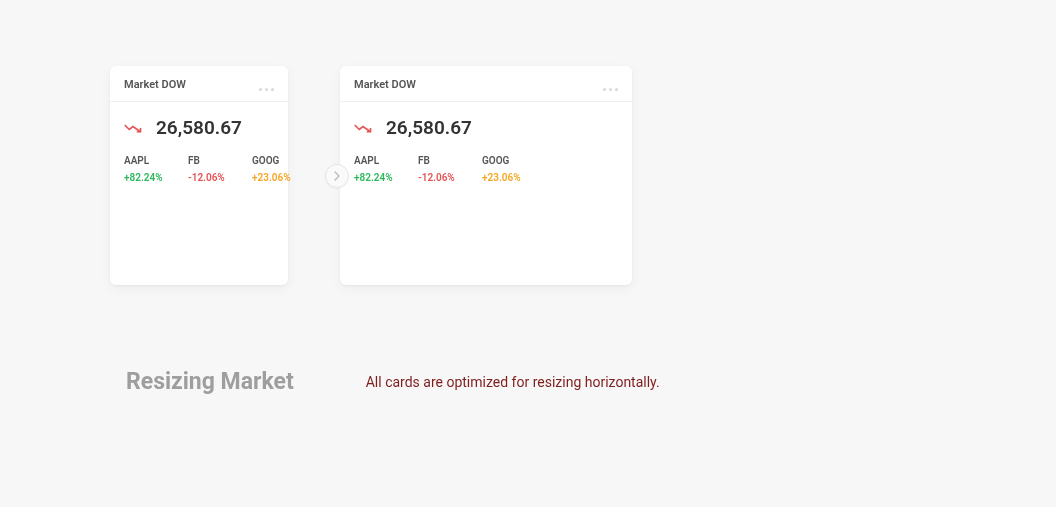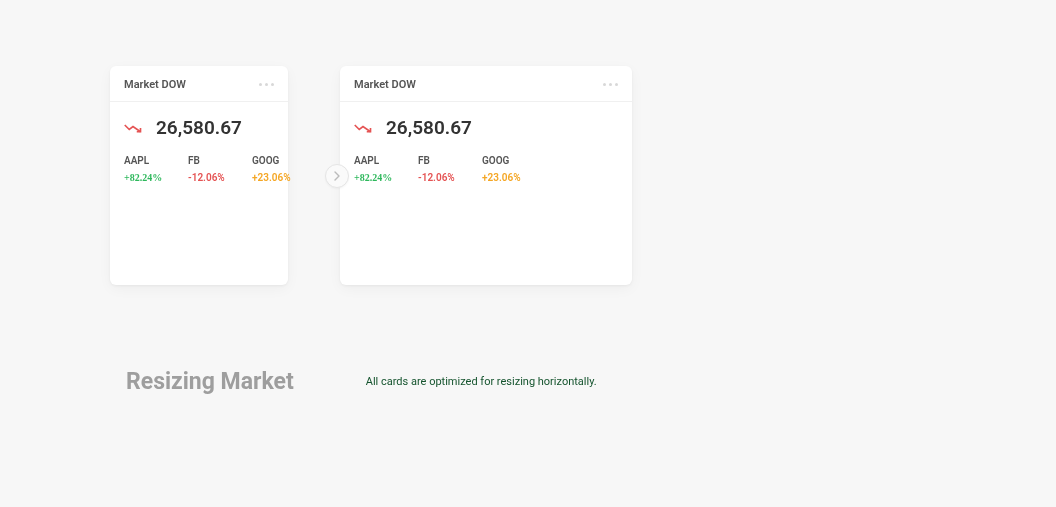--- a/index.html
+++ b/index.html
@@ -20,21 +20,21 @@
   }
   .card {
     background: #fff;
     border-radius: 6px;
     box-shadow: 0 1px 3px rgba(0,0,0,0.05), 0 4px 14px rgba(0,0,0,0.04);
   }
   .card-a { width: 178px; margin-right: 52px; }
   .card-b { width: 292px; }
   .card-header {
     display: flex;
-    align-items: center;
+    align-items: flex-end;
     justify-content: space-between;
     padding: 12px 14px 10px 14px;
     border-bottom: 1px solid #f0f0f0;
   }
   .card-title {
     font-size: 11px;
     font-weight: 600;
     color: #555;
   }
   .dots {
@@ -66,21 +66,21 @@
   .ticker-sym {
     font-size: 10px;
     font-weight: 600;
     color: #555;
     margin-bottom: 6px;
   }
   .ticker-pct {
     font-size: 10px;
     font-weight: 600;
   }
-  .pos { color: #2eb85c; font-family: Liberation Serif, serif; }
+  .pos { color: #2eb85c; }
   .neg { color: #e55353; }
   .warm { color: #f5a623; }
   .chart {
     height: 78px;
     display: flex;
     align-items: flex-end;
     gap: 3px;
   }
   .card-b .chart { gap: 8px; }
   .bar {
@@ -125,22 +125,22 @@
     display: flex;
     align-items: center;
   }
   .caption-title {
     font-size: 23px;
     font-weight: 700;
     color: #9e9e9e;
     margin-right: 72px;
   }
   .caption-desc {
-    font-size: 11px;
-    color: #14532d;
+    font-size: 14px;
+    color: #7f1d1d;
   }
 </style>
 </head>
 <body>
 
 <div class="stage">
 
   <div class="card card-a">
     <div class="card-header">
       <div class="card-title">Market DOW</div>

